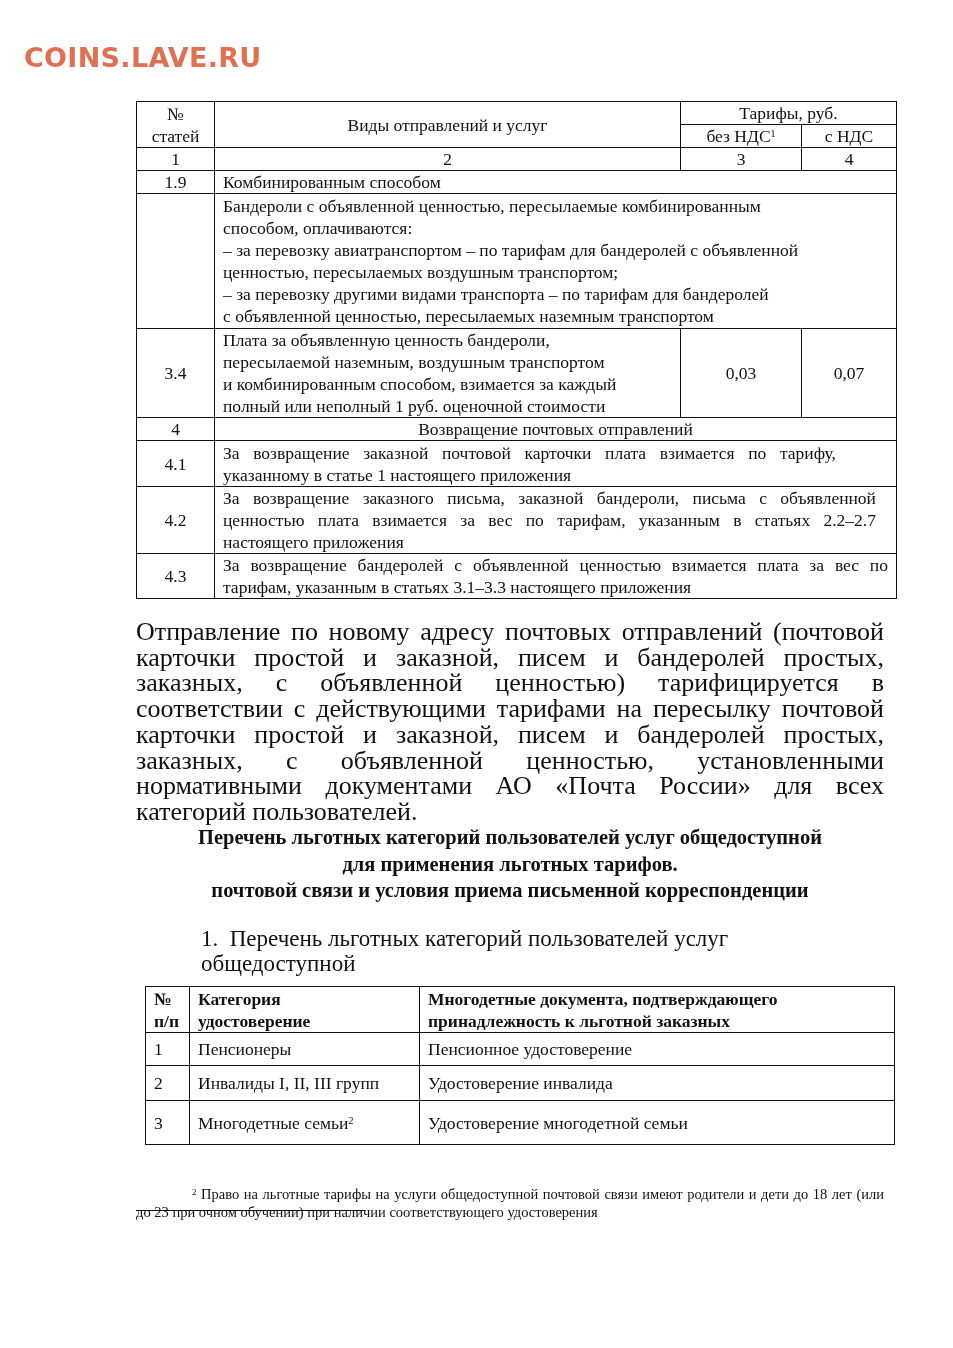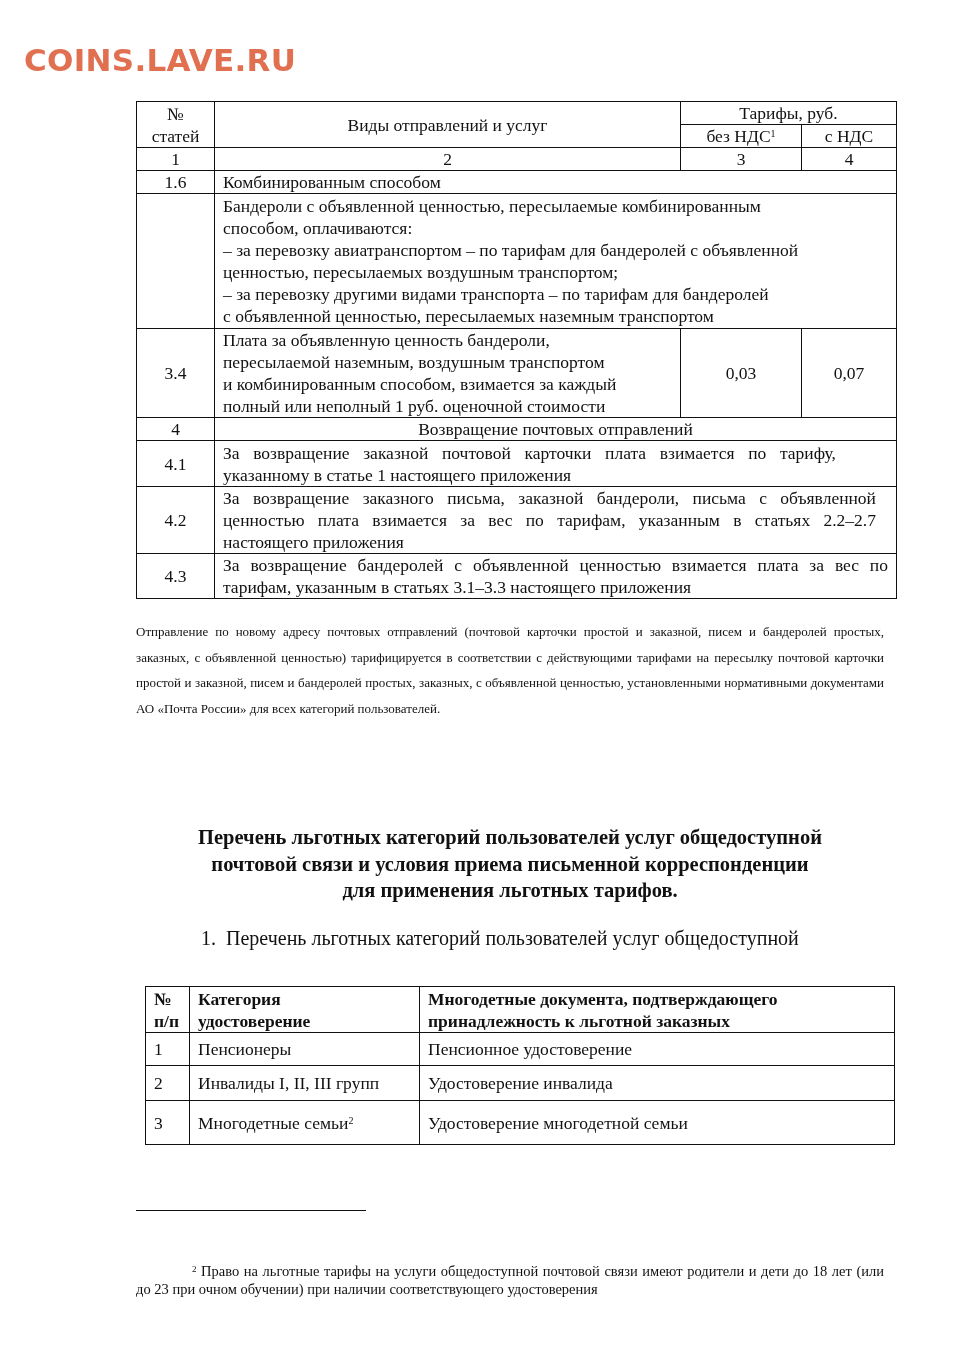--- a/index.html
+++ b/index.html
@@ -1,36 +1,36 @@
 <!DOCTYPE html>
 <html><head>
 <meta charset="utf-8">
 <style>
   html, body { margin: 0; padding: 0; background: #ffffff; }
   body { width: 953px; height: 1348px; position: relative; overflow: hidden;
          font-family: "Liberation Serif", serif; color: #111; }
   .watermark { position: absolute; left: 24px; top: 42px; font-family: "DejaVu Sans", sans-serif;
-               font-weight: bold; font-size: 31px; color: #e07050; letter-spacing: 0.3px; }
+               font-weight: bold; font-size: 27px; color: #e07050; letter-spacing: 0.3px; }
   table { border-collapse: collapse; position: absolute; table-layout: fixed; }
   td { border: 1.3px solid #111; padding: 0 8px; font-size: 17.5px; line-height: 22px; vertical-align: middle; }
   #t1 { left: 136px; top: 101px; width: 760px; }
   #t1 td.c { text-align: center; }
   #t1 td.b { font-weight: normal; }
   #t1 td.j { text-align: justify; text-align-last: left; margin-top: 17px; }
   sup { font-size: 10px; vertical-align: top; position: relative; top: -2px; }
-  .para { position: absolute; left: 136px; width: 748px; font-size: 13px; line-height: 25.7px;
+  .para { position: absolute; left: 136px; width: 748px; font-size: 26px; line-height: 25.7px;
           text-align: justify; text-align-last: left; }
   .heading { position: absolute; left: 140px; width: 740px; text-align: center; font-weight: bold;
              font-size: 20.5px; line-height: 26.5px; }
-  .item { position: absolute; left: 145px; width: 740px; font-size: 20px; line-height: 25px; }
+  .item { position: absolute; left: 145px; width: 740px; font-size: 23px; line-height: 25px; }
   #t2 { left: 145px; top: 986px; width: 749px; }
   #t2 td { font-size: 17.5px; line-height: 22px; }
   #t2 td.h { font-weight: bold; vertical-align: top; padding-top: 1px; }
   .fn-rule { position: absolute; left: 136px; top: 1210px; width: 230px; border-top: 1.3px solid #111; }
-  .footnote { position: absolute; left: 136px; width: 748px; top: 1262px; font-size: 14.5px; line-height: 18px;
+  .footnote { position: absolute; left: 136px; width: 748px; top: 1185px; font-size: 14.5px; line-height: 18px;
               text-align: justify; text-align-last: left; text-indent: 56px; }
   .footnote sup { font-size: 9px; }
 </style>
 </head>
 <body>
 
 <div class="watermark">COINS.LAVE.RU</div>
 
 <table id="t1">
   <colgroup>
@@ -52,21 +52,21 @@
     <td class="c"><span>без НДС</span><sup>1</sup></td>
     <td class="c">с НДС</td>
   </tr>
   <tr style="height:22px">
     <td class="c">1</td>
     <td class="c">2</td>
     <td class="c">3</td>
     <td class="c">4</td>
   </tr>
   <tr style="height:23px">
-    <td class="c">1.6</td>
+    <td class="c">1.9</td>
     <td class="b" colspan="3">Комбинированным способом</td>
   </tr>
   <tr style="height:135px">
     <td class="c"></td>
     <td colspan="3">
       <div>Бандероли с объявленной ценностью, пересылаемые комбинированным</div>
       <div>способом, оплачиваются:</div>
       <div>– за перевозку авиатранспортом – по тарифам для бандеролей с объявленной</div>
       <div>ценностью, пересылаемых воздушным транспортом;</div>
       <div>– за перевозку другими видами транспорта – по тарифам для бандеролей</div>
@@ -100,22 +100,22 @@
     <td class="c">4.3</td>
     <td class="j" colspan="3">За возвращение бандеролей с объявленной ценностью взимается плата за вес по тарифам, указанным в статьях 3.1–3.3 настоящего приложения</td>
   </tr>
 </tbody>
   </table>
 
 <div class="para" style="top:619px">Отправление по новому адресу почтовых отправлений (почтовой карточки простой и заказной, писем и бандеролей простых, заказных, с объявленной ценностью) тарифицируется в соответствии с действующими тарифами на пересылку почтовой карточки простой и заказной, писем и бандеролей простых, заказных, с объявленной ценностью, установленными нормативными документами АО «Почта России» для всех категорий пользователей.</div>
 
 <div class="heading" style="top:824px">
   <div>Перечень льготных категорий пользователей услуг общедоступной</div>
+  <div>для применения льготных тарифов.</div>
   <div>почтовой связи и условия приема письменной корреспонденции</div>
-  <div>для применения льготных тарифов.</div>
 </div>
 
 <div class="item" style="top:926px">
   <div style="padding-left:56px">
     <span>1.</span>&nbsp;
     <span>Перечень льготных категорий пользователей услуг общедоступной</span>
   </div>
 </div>
 
 <table id="t2">

